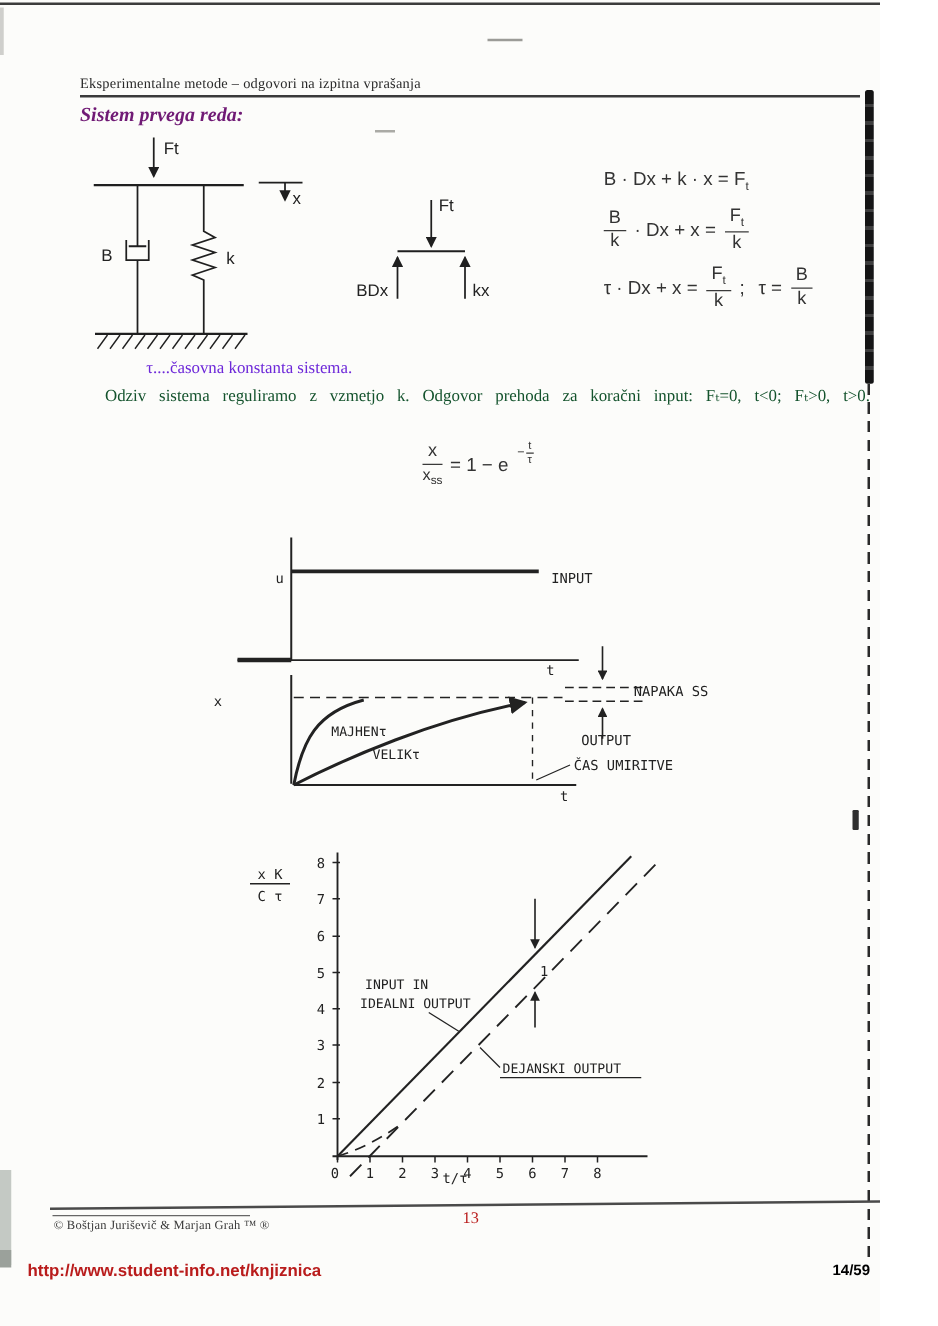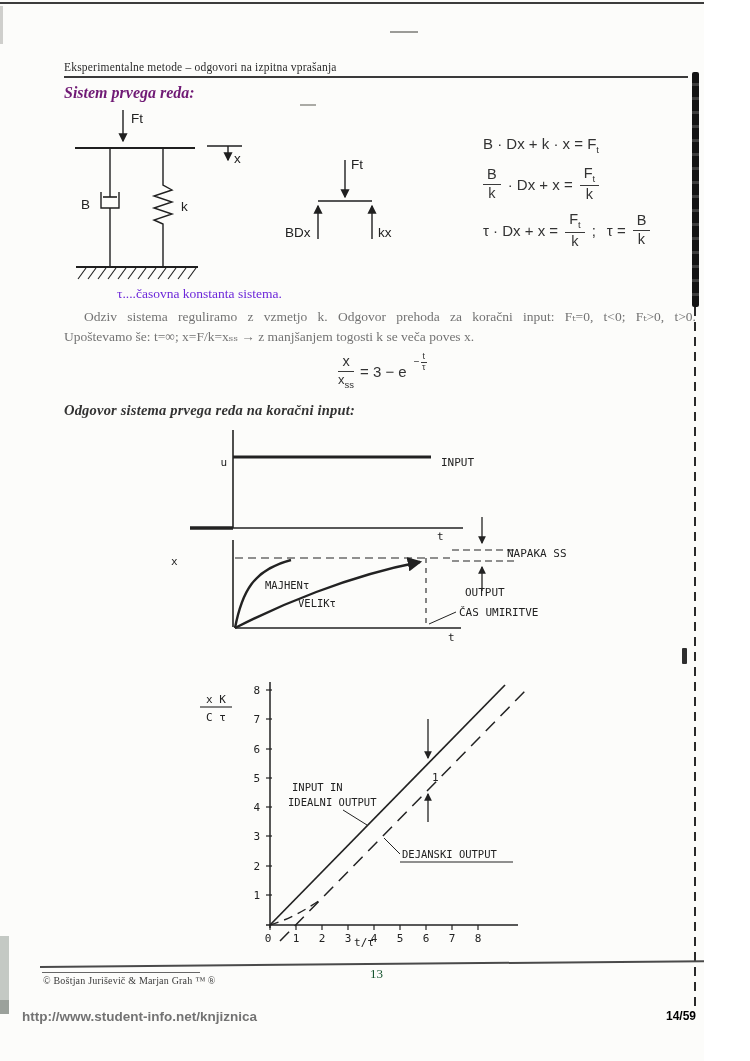--- a/index.html
+++ b/index.html
@@ -39,45 +39,45 @@
   .eq-block { left:483px; top:135px; font-family:"Liberation Sans","DejaVu Sans",sans-serif; font-size:15px; color:#333; }
   .eq-row { display:flex; align-items:center; gap:7px; }
   .eq-row-1 { margin-bottom:11px; }
   .eq-row-2 { margin-bottom:9px; }
   .frac { display:inline-flex; flex-direction:column; align-items:center; line-height:1.1; font-size:14.5px; }
   .frac .num { border-bottom:1.3px solid #3a3a3a; padding:0 4px 1px; }
   .frac .den { padding-top:1px; }
   sub.eq-sub { font-size:9.5px; }
 
   .tau-note { left:85px; top:286px; font-size:13.5px; color:#6d28d9;margin-left:32px; }
-  .para { left:64px; top:307px; width:632px; font-size:13.5px; line-height:19.5px; color:#737373; }
+  .para { left:64px; top:307px; width:632px; font-size:13.5px; line-height:19.5px; color:#14532d; }
   .para .l1 { padding-left:20px; text-align:justify; text-align-last:justify; }
 
   .step-eq { left:338px; top:354px; display:flex; align-items:center; gap:6px;
              font-family:"Liberation Sans","DejaVu Sans",sans-serif; font-size:15px; color:#333; }
   .step-eq .frac .den { font-size:13px; }
   .exp { display:inline-flex; align-items:center; position:relative; top:-10px; font-size:10px; margin-left:1px; }
   .minifrac { display:inline-flex; flex-direction:column; align-items:center; line-height:1; font-size:9px; margin-left:1px; }
   .minifrac .mnum { border-bottom:1px solid #3a3a3a; padding:0 2px 1px; }
 
   .g1-heading { left:64px; top:402px; }
   .g2-heading { left:64px; top:652px; }
 
   svg .mono { font-family:"DejaVu Sans Mono","Liberation Mono",monospace; fill:#222; }
   svg .dlabel { font-family:"Liberation Sans","DejaVu Sans",sans-serif; fill:#222; }
 
   
   .footer-rule-long { left:40px; top:963px; width:680px; height:2px; background:#4a4a4a; transform:rotate(-0.5deg); }
   .footer-rule-short { left:42px; top:972px; width:158px; height:1px; background:#666; }
   .footer-copy { left:43px; top:975px; font-size:10px; color:#3a3a3a; letter-spacing:.2px;text-align:center; }
-  .footer-page { left:370px; top:966px; font-size:13px; color:#14532d; }
+  .footer-page { left:370px; top:966px; font-size:13px; color:#b91c1c; }
 
   
   .url-text { left:22px; top:1009px; font-family:"Liberation Sans","DejaVu Sans",sans-serif;
-              font-weight:700; font-size:13.5px; color:#737373; }
+              font-weight:700; font-size:13.5px; color:#b91c1c; }
   .pages-text { left:666px; top:1009px; font-family:"Liberation Sans","DejaVu Sans",sans-serif;
               font-weight:700; font-size:12px; color:#000; }
 </style>
 </head>
 <body>
 
 <div class="page">
 
   <div class="abs top-edge-line"></div>
   <div class="abs left-edge-sliver"></div>
@@ -170,39 +170,37 @@
       <span class="frac">
           <span class="num">B</span>
           <span class="den">k</span>
         </span>
     </div>
   </div>
 
   <div class="abs tau-note">τ....časovna konstanta sistema.</div>
   <div class="abs para">
     <div class="l1">Odziv sistema reguliramo z vzmetjo k. Odgovor prehoda za koračni input: Fₜ=0, t&lt;0; Fₜ&gt;0, t&gt;0.</div>
-    <div class="l2">Upoštevamo še: t=∞; x=F/k=xₛₛ → z manjšanjem togosti k se veča poves x.</div>
   </div>
 
   <div class="abs step-eq">
     <span class="frac">
         <span class="num">x</span>
         <span class="den"><span>x</span><sub class="eq-sub">ss</sub></span>
       </span>
-    <span>= 3 − e</span>
+    <span>= 1 − e</span>
       <span class="exp">
         <span>−</span>
         <span class="minifrac">
           <span class="mnum">t</span>
           <span>τ</span>
         </span>
       </span>
   </div>
 
-  <div class="abs sub-heading g1-heading">Odgovor sistema prvega reda na koračni input:</div>
 
   <svg class="abs" style="left:115px; top:424px;" width="620" height="225" viewBox="0 0 620 225">
     <defs>
       <marker id="ag1" viewBox="0 0 10 10" refX="8.5" refY="5" markerWidth="6" markerHeight="6" orient="auto-start-reverse">
         <path d="M0,0 L10,5 L0,10 z" fill="#222"></path>
       </marker>
     </defs>
     <g stroke="#222" fill="none">
       <line x1="118" y1="6" x2="118" y2="104" stroke-width="1.6"></line>
       <line x1="118" y1="33" x2="316" y2="33" stroke-width="3"></line>

